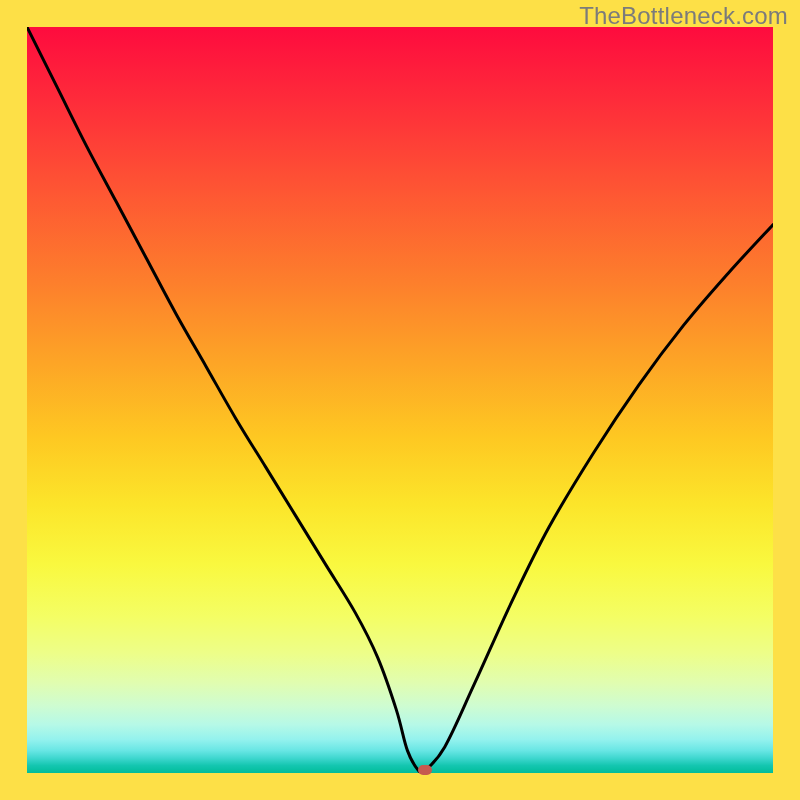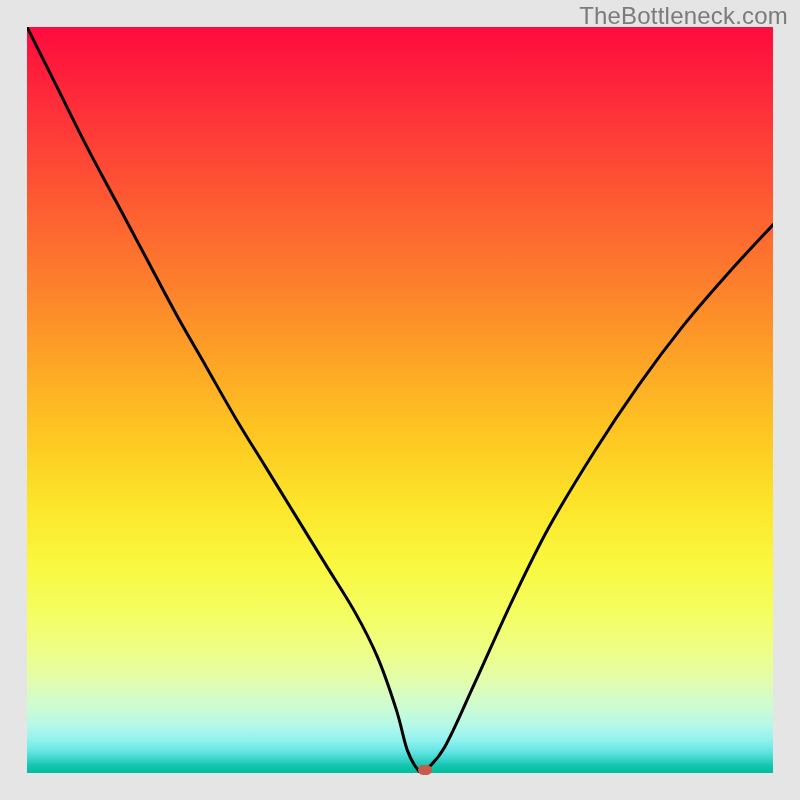--- a/index.html
+++ b/index.html
@@ -7,21 +7,21 @@
     padding: 0;
     width: 800px;
     height: 800px;
     background: #000;
     overflow: hidden;
   }
   .frame {
     position: relative;
     width: 800px;
     height: 800px;
-    background: #e5e5e5;
+    background: #fde047;
   }
   .watermark {
     position: absolute;
     top: 2px;
     right: 12px;
     font-family: Arial, Helvetica, sans-serif;
     font-size: 24px;
     color: #7b7b7b;
     font-weight: 500;
     letter-spacing: 0.2px;

